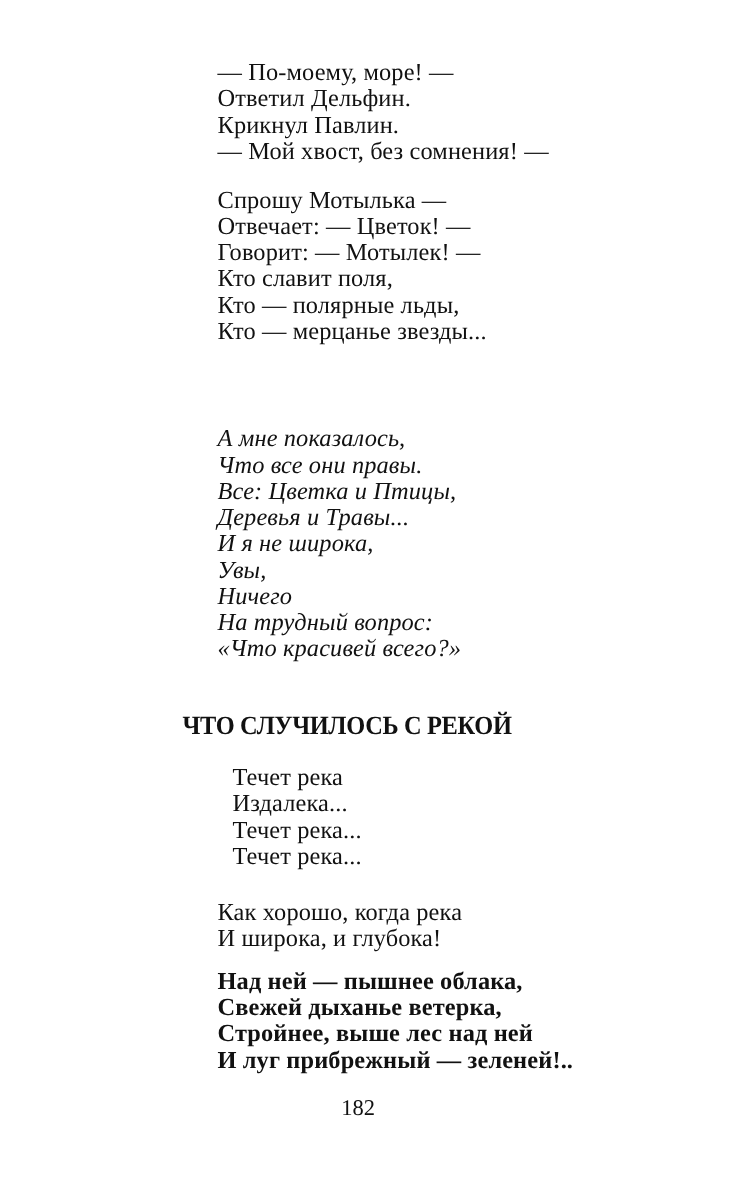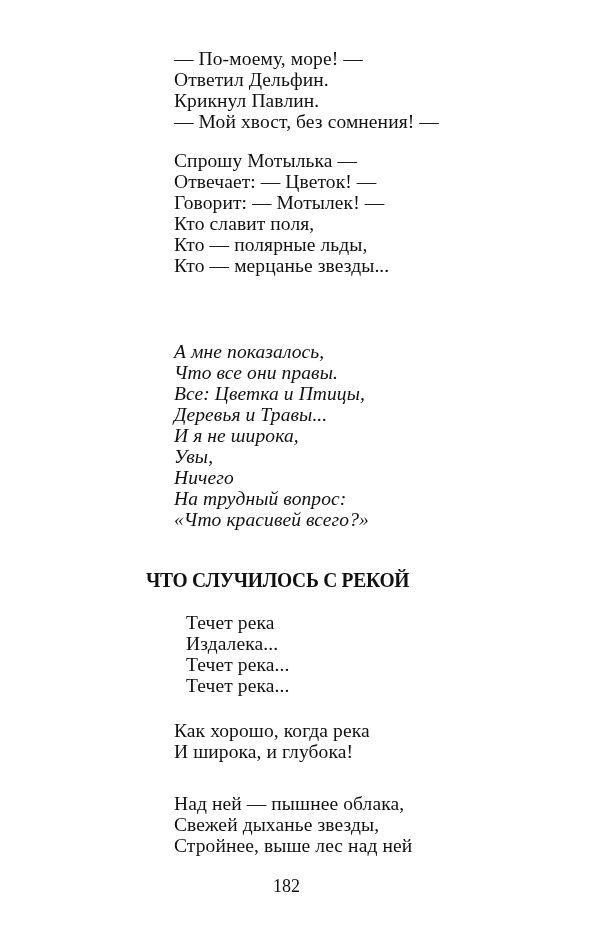--- a/index.html
+++ b/index.html
@@ -100,21 +100,22 @@
     <span class="line">Издалека...</span>
     <span class="line">Течет река...</span>
     <span class="line">Течет река...</span>
   </div>
 
   <div class="stanza" style="top:704px;margin-top:16px;">
     <span class="line">Как хорошо, когда река</span>
     <span class="line">И широка, и глубока!</span>
   </div>
 
-  <div class="stanza" style="top:793px;">
+  <div class="stanza" style="top:775px;font-weight:bold;">
     <span class="line">Над ней — пышнее облака,</span>
-    <span class="line">Свежей дыханье звезды,</span>
+    <span class="line">Свежей дыханье ветерка,</span>
     <span class="line">Стройнее, выше лес над ней</span>
+    <span class="line">И луг прибрежный — зеленей!..</span>
   </div>
 
   <div class="page-number">182</div>
 
 </div>
 
 </body></html>

